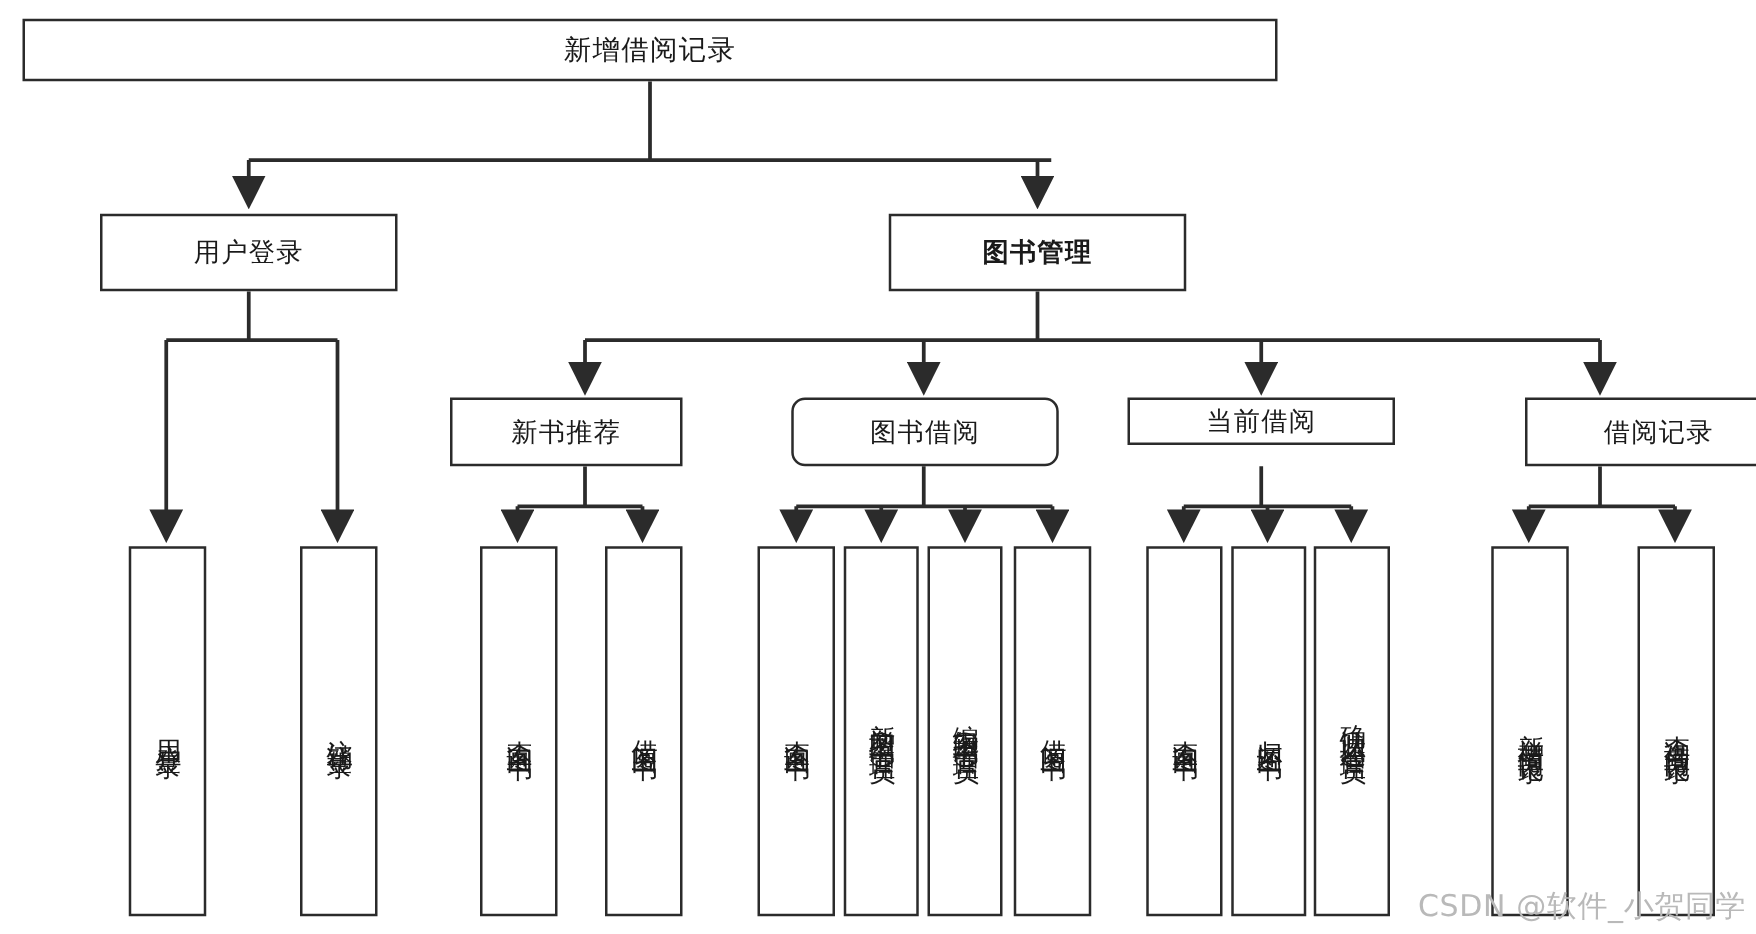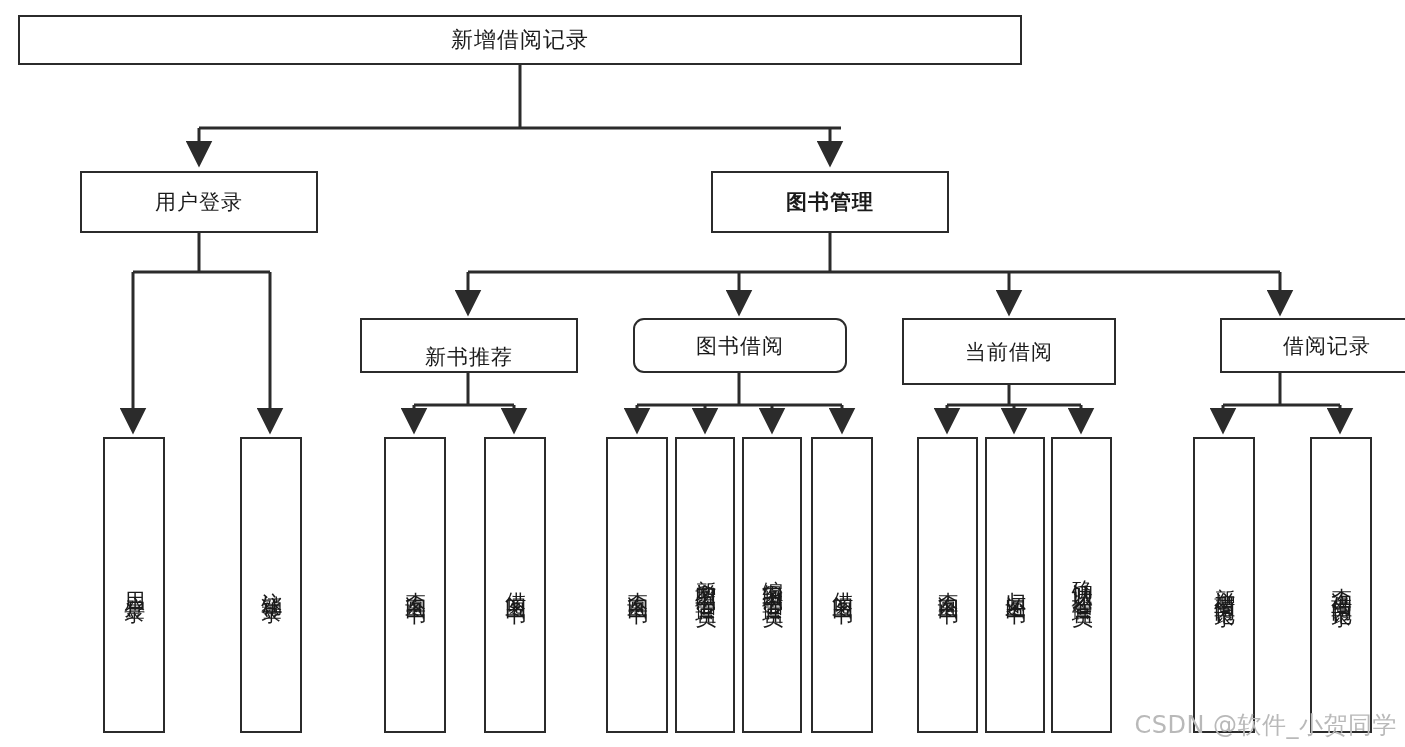--- a/index.html
+++ b/index.html
@@ -131,27 +131,27 @@
     <span>新增借阅记录</span>
   </div>
 
   <div class="node horiz" style="left:80px; top:171px; width:238px; height:62px;">
     <span>用户登录</span>
   </div>
   <div class="node horiz" style="left:711px; top:171px; width:238px; height:62px;font-weight:bold;">
     <span>图书管理</span>
   </div>
 
-  <div class="node horiz" style="left:360px; top:318px; width:218px; height:55px;align-items:flex-end;">
+  <div class="node horiz" style="left:360px; top:318px; width:186px; height:55px;">
     <span>新书推荐</span>
   </div>
   <div class="node horiz" style="left:633px; top:318px; width:214px; height:55px;border-radius:11px;">
     <span>图书借阅</span>
   </div>
-  <div class="node horiz" style="left:902px; top:318px; width:214px; height:67px;">
+  <div class="node horiz" style="left:902px; top:318px; width:214px; height:38px;">
     <span>当前借阅</span>
   </div>
   <div class="node horiz" style="left:1172px; top:318px; width:214px; height:55px;margin-left:48px;">
     <span>借阅记录</span>
   </div>
 
   <div class="node vert mid" style="left:103px; top:437px; width:62px; height:296px;">
     <span class="vlabel" style="margin-top: 130px;">用户登录</span>
   </div>
   <div class="node vert mid" style="left:240px; top:437px; width:62px; height:296px;">

